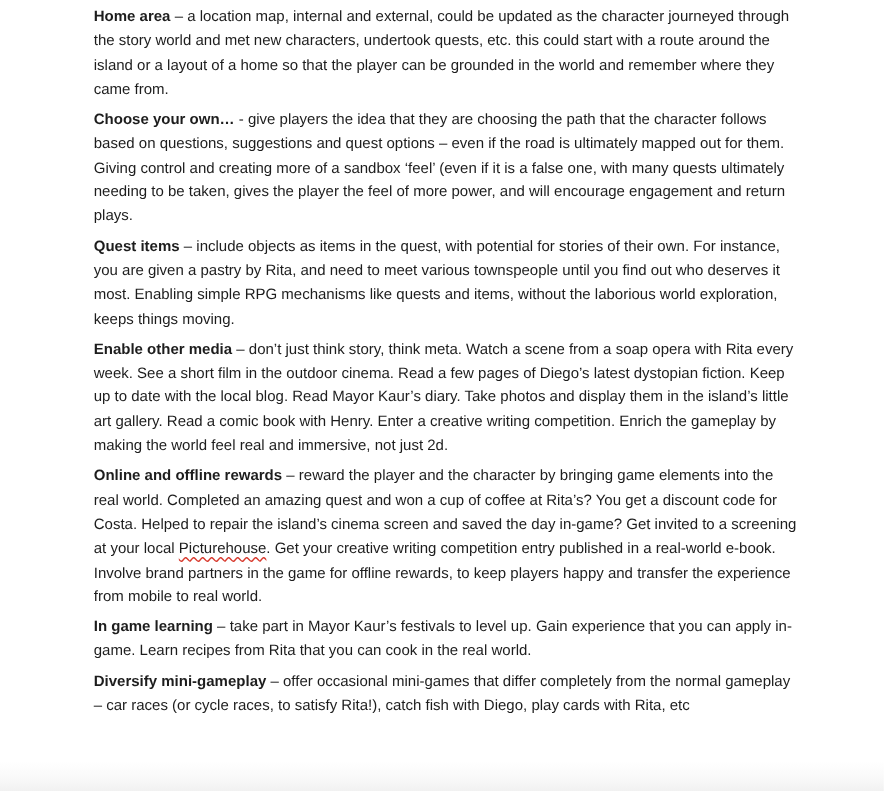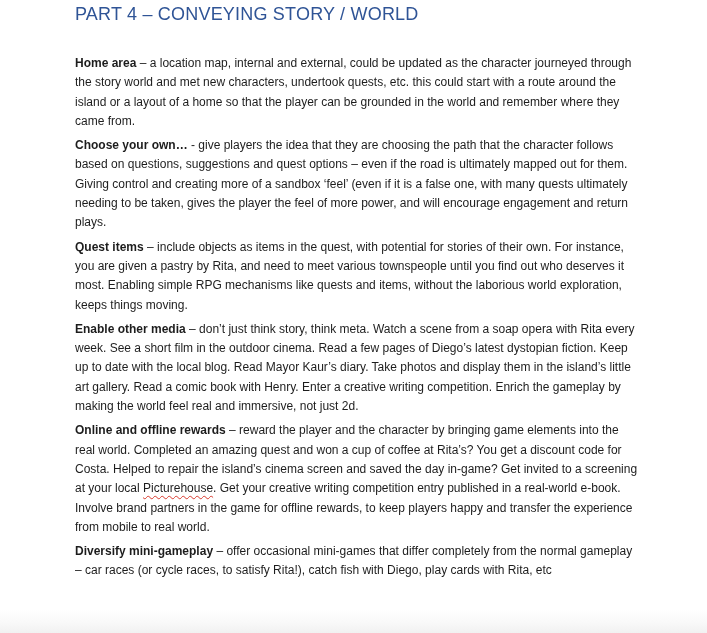--- a/index.html
+++ b/index.html
@@ -55,30 +55,30 @@
       rgba(242,242,242,0.45) 55%,
       #f1f1f1 100%);
     pointer-events: none;
   }
 </style>
 </head>
 <body>
 
 <main class="doc-canvas">
 
-  <h1 class="doc-title">PART 4 – CONVEYING STORY / WORLD</h1>
 
   <p class="doc-para"><span class="para-lead">Home area</span><span> – a location map, internal and external, could be updated as the character journeyed through the story world and met new characters, undertook quests, etc. this could start with a route around the island or a layout of a home so that the player can be grounded in the world and remember where they came from.</span></p>
 
   <p class="doc-para"><span class="para-lead">Choose your own…</span><span> - give players the idea that they are choosing the path that the character follows based on questions, suggestions and quest options – even if the road is ultimately mapped out for them. Giving control and creating more of a sandbox ‘feel’ (even if it is a false one, with many quests ultimately needing to be taken, gives the player the feel of more power, and will encourage engagement and return plays.</span></p>
 
   <p class="doc-para"><span class="para-lead">Quest items</span><span> – include objects as items in the quest, with potential for stories of their own. For instance, you are given a pastry by Rita, and need to meet various townspeople until you find out who deserves it most. Enabling simple RPG mechanisms like quests and items, without the laborious world exploration, keeps things moving.</span></p>
 
   <p class="doc-para"><span class="para-lead">Enable other media</span><span> – don’t just think story, think meta. Watch a scene from a soap opera with Rita every week. See a short film in the outdoor cinema. Read a few pages of Diego’s latest dystopian fiction. Keep up to date with the local blog. Read Mayor Kaur’s diary. Take photos and display them in the island’s little art gallery. Read a comic book with Henry. Enter a creative writing competition. Enrich the gameplay by making the world feel real and immersive, not just 2d.</span></p>
 
   <p class="doc-para"><span class="para-lead">Online and offline rewards</span><span> – reward the player and the character by bringing game elements into the real world. Completed an amazing quest and won a cup of coffee at Rita’s? You get a discount code for Costa. Helped to repair the island’s cinema screen and saved the day in-game? Get invited to a screening at your local </span><span class="misspelled">Picturehouse</span><span>. Get your creative writing competition entry published in a real-world e-book. Involve brand partners in the game for offline rewards, to keep players happy and transfer the experience from mobile to real world.</span></p>
 
+  <p class="doc-para"><span class="para-lead">In game learning</span><span> – take part in Mayor Kaur’s festivals to level up. Gain experience that you can apply in-game. Learn recipes from Rita that you can cook in the real world.</span></p>
 
   <p class="doc-para"><span class="para-lead">Diversify mini-gameplay</span><span> – offer occasional mini-games that differ completely from the normal gameplay – car races (or cycle races, to satisfy Rita!), catch fish with Diego, play cards with Rita, etc</span></p>
 
 </main>
 
 <div class="page-bottom-edge"></div>
 
 </body></html>

